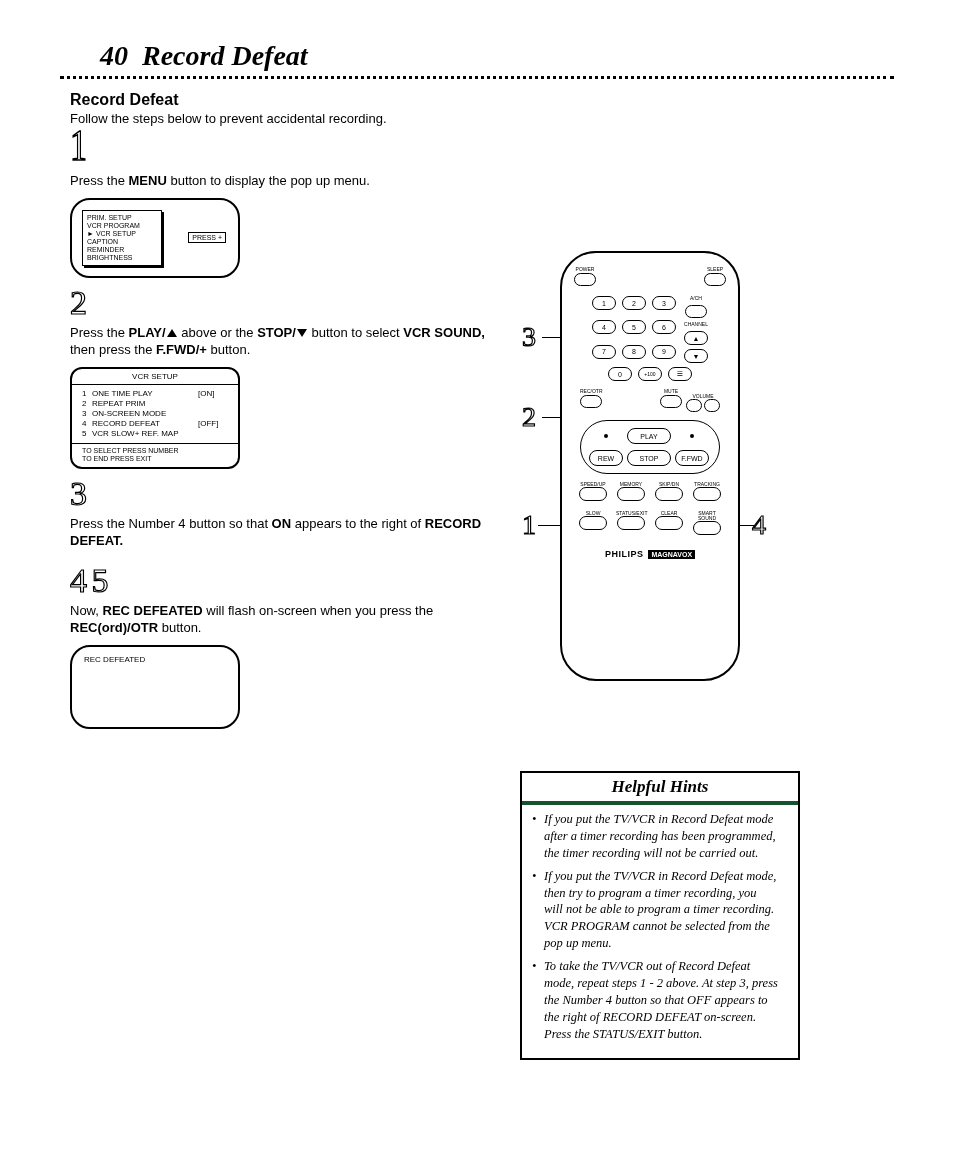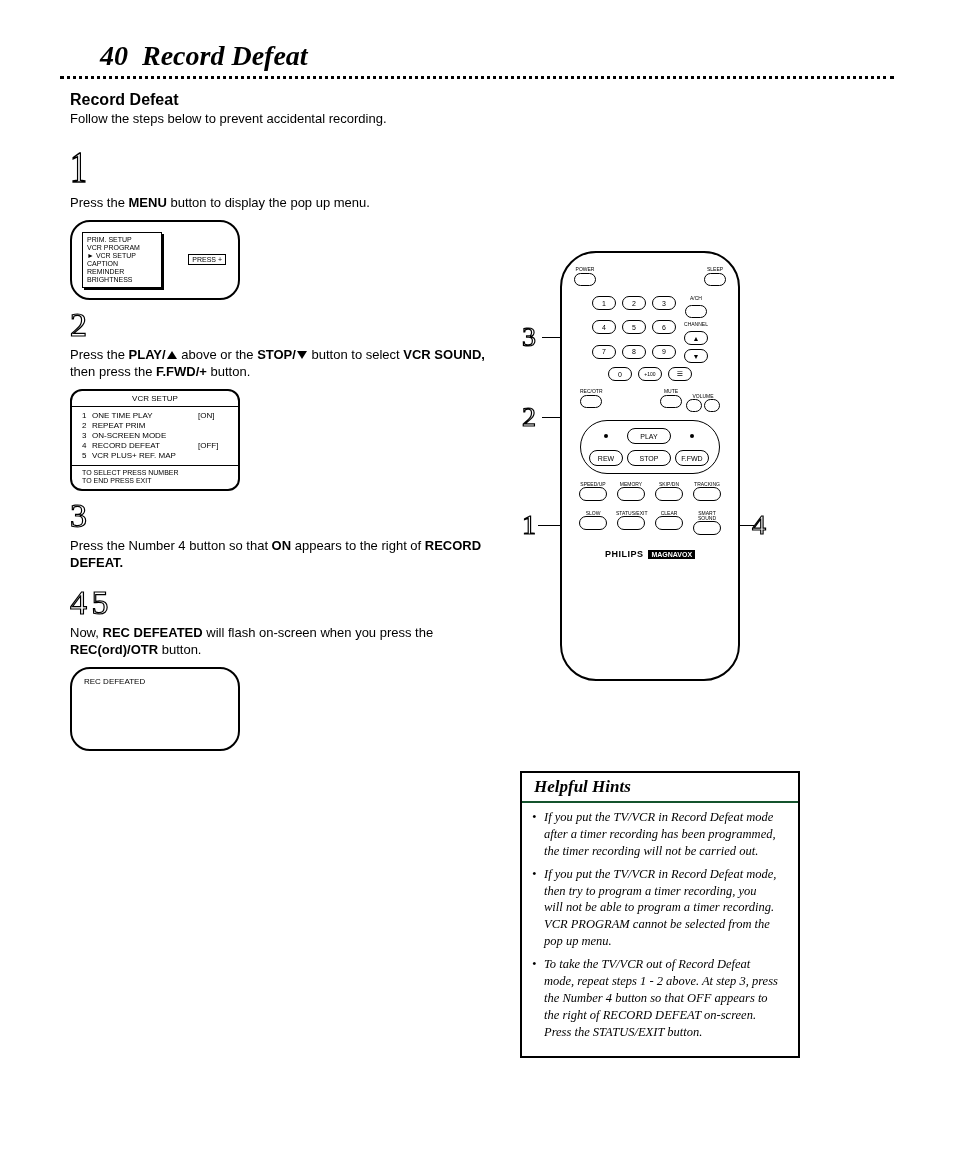--- a/index.html
+++ b/index.html
@@ -22,21 +22,21 @@
   }
   .dotted-rule {
     border: none;
     border-top: 3px dotted #000;
     margin-bottom: 12px;
   }
   .columns { display: flex; gap: 20px; }
   .left-col { width: 440px; padding-left: 10px; }
   .right-col { width: 300px; padding-top: 160px; }
   .subheading { font-weight: bold; font-size: 16px; margin-bottom: 2px; }
-  .intro { font-size: 13px; margin-bottom: 24px; }
+  .intro { font-size: 13px; margin-bottom: 2px; }
   .step-num {
     font-family: Georgia, serif;
     font-size: 34px;
     font-weight: normal;
     color: #fff;
     -webkit-text-stroke: 1.2px #000;
     line-height: 1;
     margin: 6px 0 4px 0;
     display: inline-block;
   }
@@ -126,21 +126,21 @@
     color:#fff; -webkit-text-stroke:1.2px #000;
   }
   .lead-line { position:absolute; background:#000; height:1px; }
   
   .hints {
     border: 2px solid #000; width: 280px; margin-top: 90px; padding: 0;
     font-family: Georgia, 'Times New Roman', serif;
   }
   .hints-title {
     font-style: italic; font-weight: bold; font-size: 17px;
-    padding: 4px 12px; border-bottom: 2px solid #14532d;
+    text-align: center; padding: 4px 12px; border-bottom: 4px solid #14532d;
   }
   .hints ul { list-style: none; padding: 6px 20px 10px 10px; }
   .hints li {
     font-style: italic; font-size: 12.5px; line-height: 1.35;
     padding-left: 12px; position: relative; margin-bottom: 6px;
   }
   .hints li::before { content:"•"; position:absolute; left:0; top:0; }
 </style>
 </head>
 <body>
@@ -197,21 +197,21 @@
             <span class="lab">ON-SCREEN MODE</span>
             <span class="val"></span>
           </div>
         <div class="vcr-row">
             <span class="n">4</span>
             <span class="lab">RECORD DEFEAT</span>
             <span class="val">[OFF]</span>
           </div>
         <div class="vcr-row">
             <span class="n">5</span>
-            <span class="lab">VCR PLUS+ REF. MAP</span>
+            <span class="lab">VCR SLOW+ REF. MAP</span>
             <span class="val"></span>
           </div>
       </div>
       <div class="foot">
         <div>TO SELECT PRESS NUMBER</div>
         <div>TO END PRESS EXIT</div>
       </div>
     </div>
 
     

